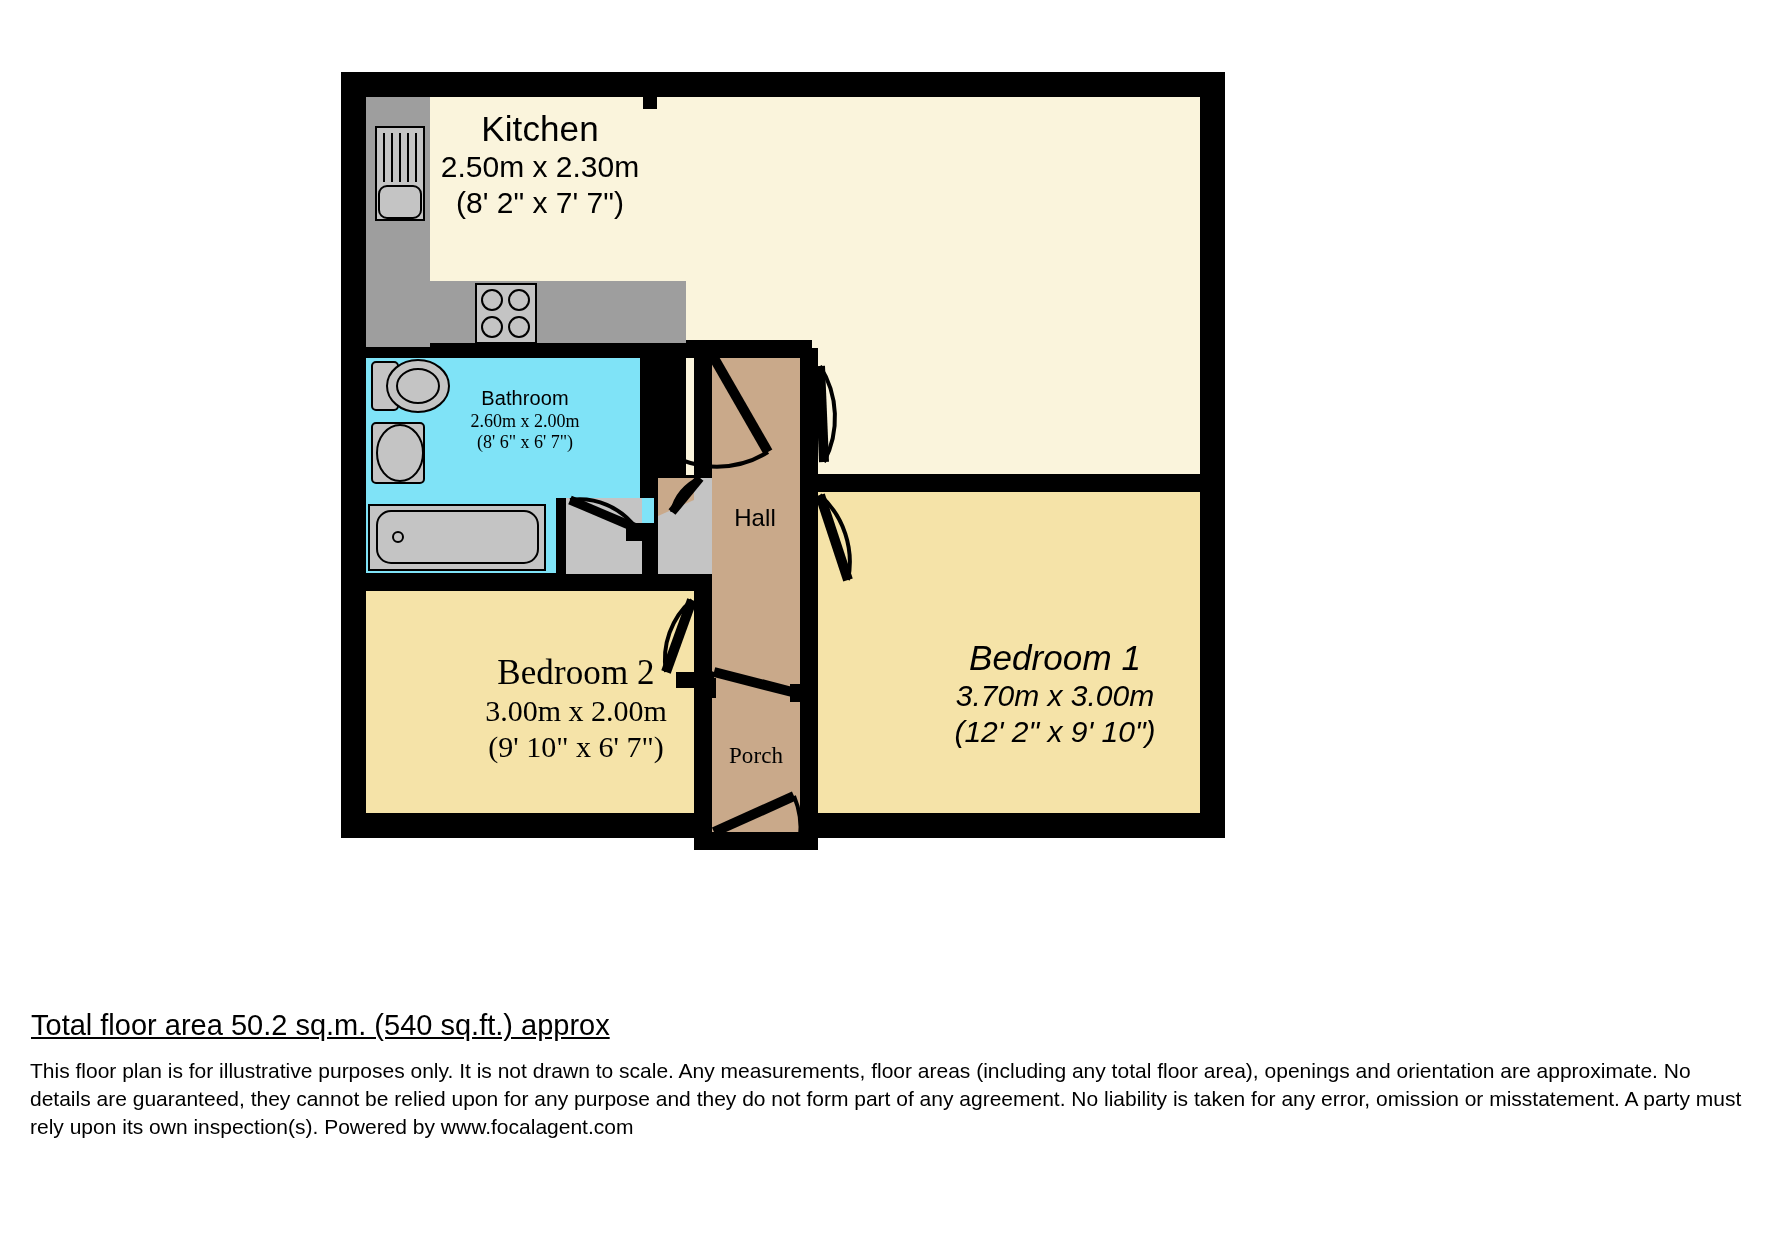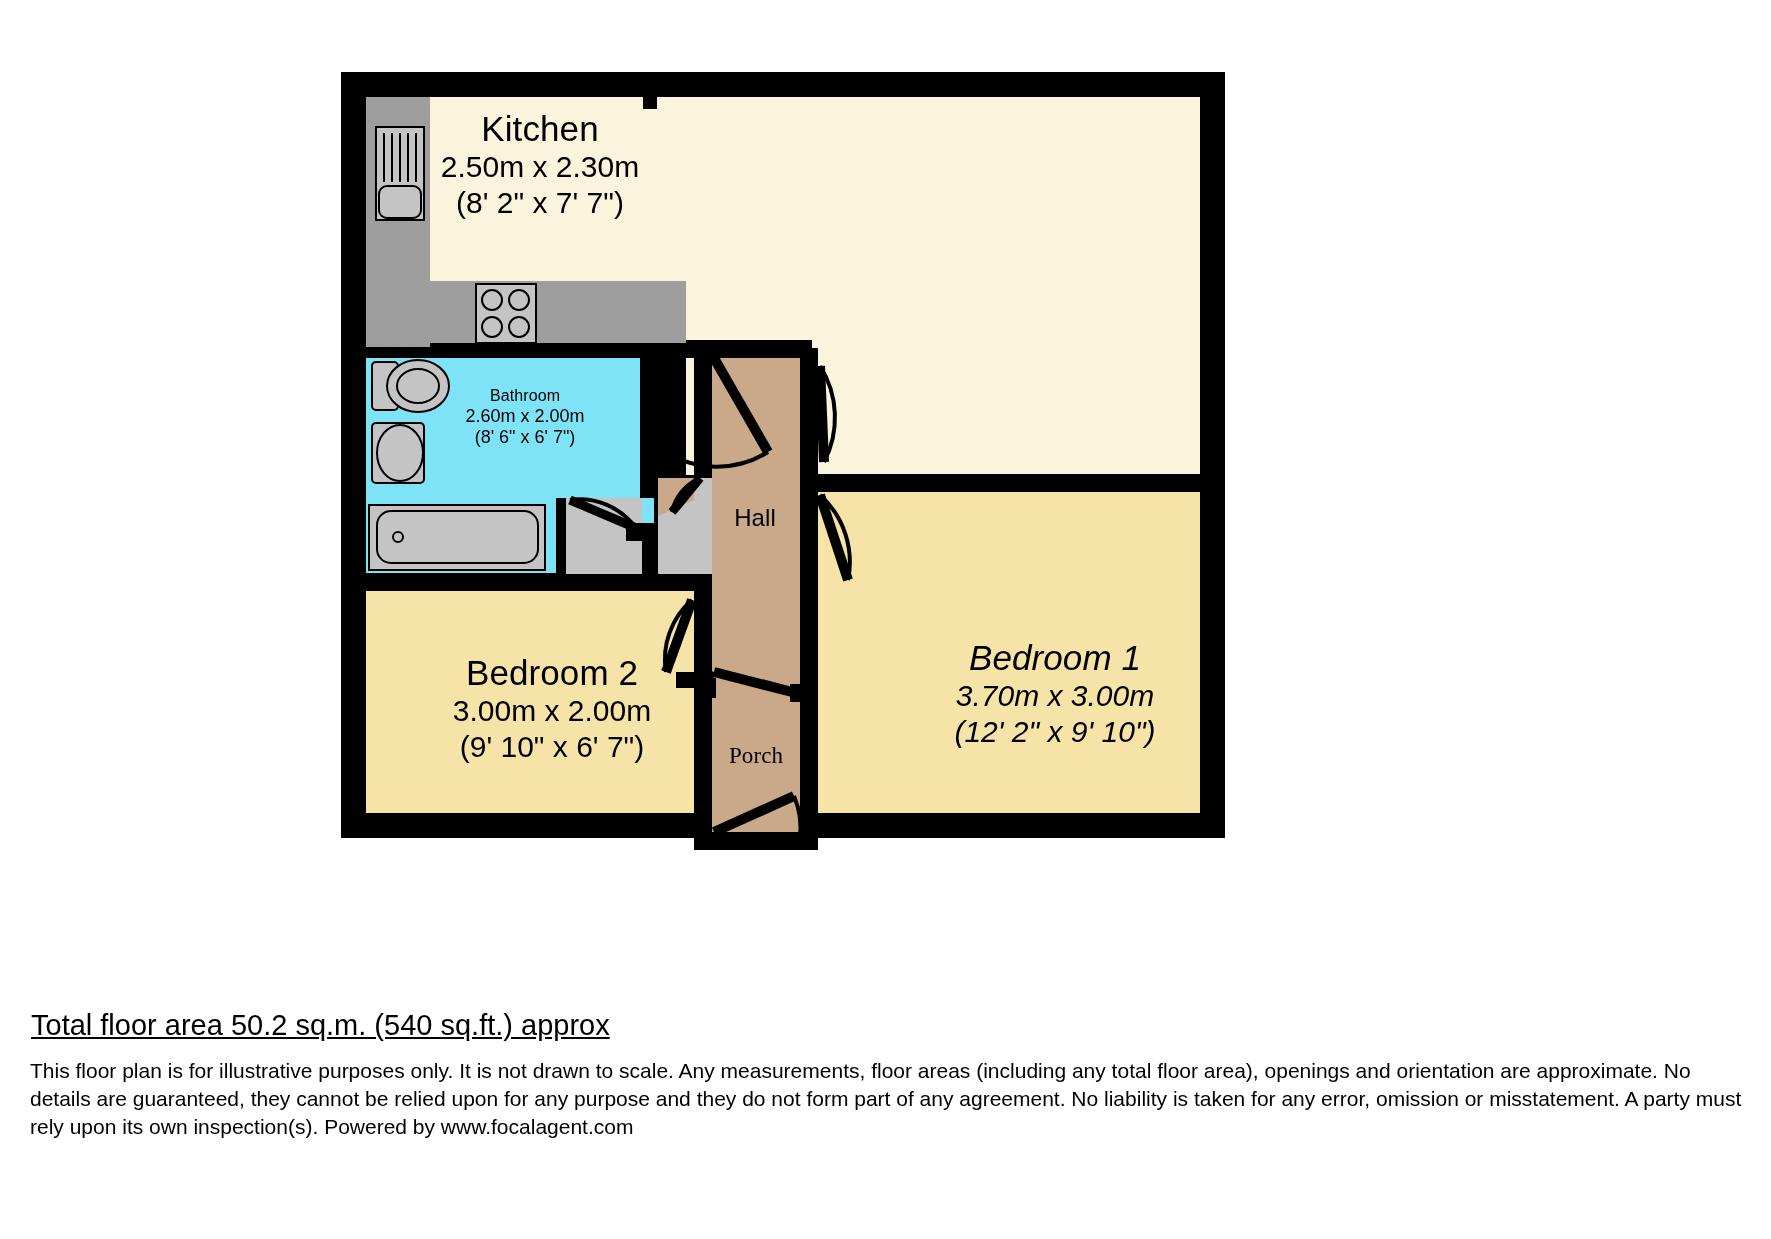--- a/index.html
+++ b/index.html
@@ -42,31 +42,31 @@
     display: block;
     font-size: 35px;
     font-weight: 400;
     letter-spacing: 0.1px;
   }
   .room-dim {
     display: block;
     font-size: 30px;
     font-weight: 400;
   }
-  .room-label.small .room-name { font-size: 16px; }
-  .room-label.small .room-dim  { font-size: 18px; }
+  .room-label.small .room-name { font-size: 20px; }
+  .room-label.small .room-dim  { font-size: 18px; font-family: Liberation Serif, serif; }
   .room-label.plain .room-name { font-size: 24px; }
   .room-label.tiny  .room-name { font-size: 23px; }
 
   #label-kitchen   { left: 325px; top: 108px;  width: 430px; }
   #label-lounge    { left: 790px; top: 138px;  width: 400px; }
   #label-bathroom  { left: 380px; top: 387px;  width: 290px; }
   #label-hall      { left: 660px; top: 504px;  width: 190px; }
   #label-bedroom1  { left: 870px; top: 637px;  width: 370px; font-style: italic; }
-  #label-bedroom2  { left: 352px; top: 652px;  width: 400px; }
+  #label-bedroom2  { left: 376px; top: 652px;  width: 400px; font-family: Liberation Serif, serif; }
   #label-porch     { left: 676px; top: 742px;  width: 160px; font-family: Liberation Serif, serif; }
 
   
   #footer {
     position: absolute;
     left: 0;
     top: 900px;
     width: 1771px;
   }
   #total-area {

